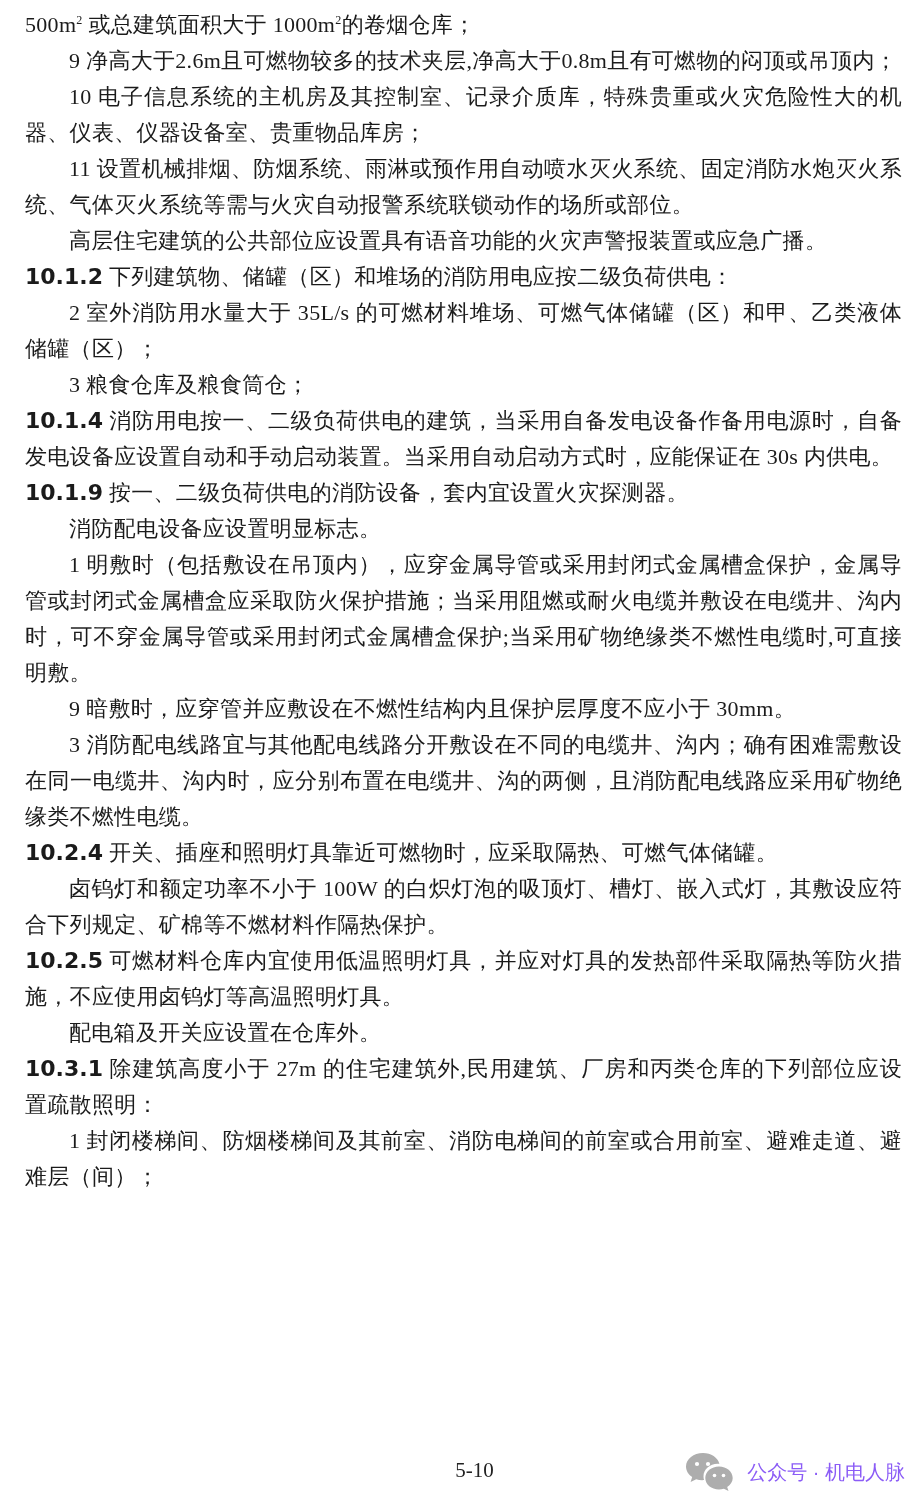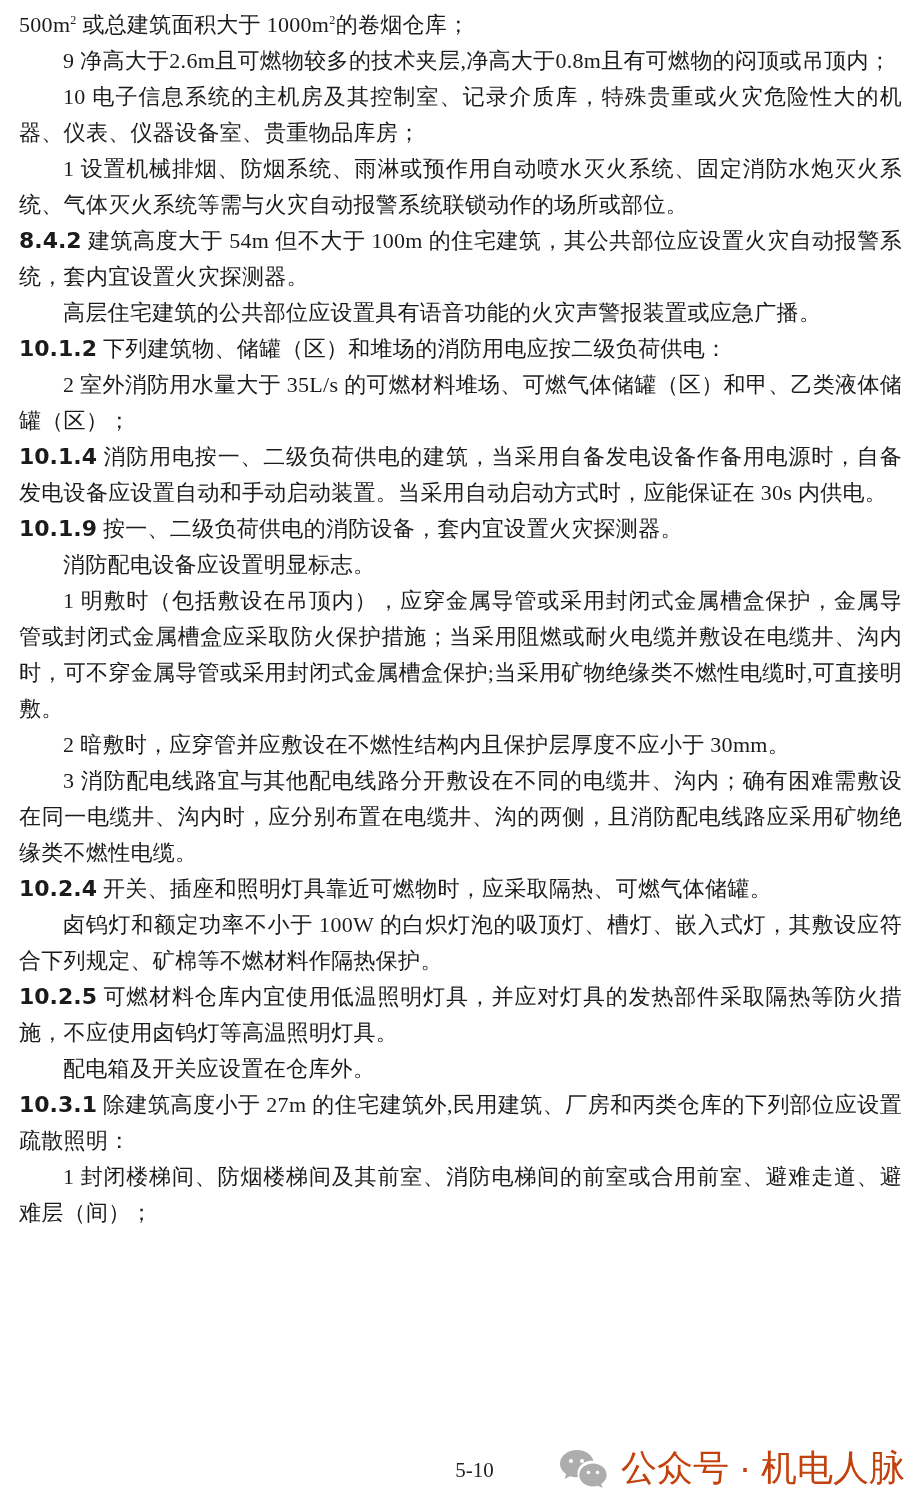--- a/index.html
+++ b/index.html
@@ -9,21 +9,21 @@
   }
   body {
     width: 921px;
     height: 1507px;
     position: relative;
     overflow: hidden;
     font-family: "Liberation Serif", "DejaVu Serif", serif;
     color: #1b1b1b;
   }
   .doc {
-    padding: 7px 19px 0 19px;
+    padding: 7px 19px 0 25px;
   }
   .para {
     margin: 0;
     font-size: 22px;
     line-height: 36px;
     text-align: justify;
     letter-spacing: 0.3px;
     word-break: break-all;
   }
   .para.indent {
@@ -48,48 +48,48 @@
     font-size: 21px;
     color: #222;
   }
   .watermark {
     position: absolute;
     right: 16px;
     bottom: 14px;
     display: flex;
     align-items: center;
     gap: 10px;
-    color: #c2410c;
+    color: #8b5cf6;
     font-family: "Liberation Sans", "DejaVu Sans", sans-serif;
-    font-size: 36px;
+    font-size: 20px;
     white-space: nowrap;
   }
   .watermark .wx-icon {
     display: inline-block;
     width: 54px;
     height: 42px;
   }
 </style>
 </head>
 <body>
 
 <div class="doc">
     <p class="para"><span>500m</span><sup>2</sup><span> 或总建筑面积大于 1000m</span><sup>2</sup><span>的卷烟仓库；</span></p>
     <p class="para indent"><span>9 净高大于2.6m且可燃物较多的技术夹层,净高大于0.8m且有可燃物的闷顶或吊顶内；</span></p>
     <p class="para indent"><span>10 电子信息系统的主机房及其控制室、记录介质库，特殊贵重或火灾危险性大的机器、仪表、仪器设备室、贵重物品库房；</span></p>
-    <p class="para indent"><span>1 设置机械排烟、防烟系统、雨淋或预作用自动喷水灭火系统、固定消防水炮灭火系统、气体灭火系统等需与火灾自动报警系统联锁动作的场所或部位。</span></p>
-    <p class="para"><b class="lead">8.4.2</b><span>建筑高度大于 54m 但不大于 100m 的住宅建筑，其公共部位应设置火灾自动报警系统，套内宜设置火灾探测器。</span></p>
+    <p class="para indent"><span>11 设置机械排烟、防烟系统、雨淋或预作用自动喷水灭火系统、固定消防水炮灭火系统、气体灭火系统等需与火灾自动报警系统联锁动作的场所或部位。</span></p>
     <p class="para indent"><span>高层住宅建筑的公共部位应设置具有语音功能的火灾声警报装置或应急广播。</span></p>
     <p class="para"><b class="lead">10.1.2</b><span>下列建筑物、储罐（区）和堆场的消防用电应按二级负荷供电：</span></p>
     <p class="para indent"><span>2 室外消防用水量大于 35L/s 的可燃材料堆场、可燃气体储罐（区）和甲、乙类液体储罐（区）；</span></p>
+    <p class="para indent"><span>3 粮食仓库及粮食筒仓；</span></p>
     <p class="para"><b class="lead">10.1.4</b><span>消防用电按一、二级负荷供电的建筑，当采用自备发电设备作备用电源时，自备发电设备应设置自动和手动启动装置。当采用自动启动方式时，应能保证在 30s 内供电。</span></p>
     <p class="para"><b class="lead">10.1.9</b><span>按一、二级负荷供电的消防设备，套内宜设置火灾探测器。</span></p>
     <p class="para indent"><span>消防配电设备应设置明显标志。</span></p>
     <p class="para indent"><span>1 明敷时（包括敷设在吊顶内），应穿金属导管或采用封闭式金属槽盒保护，金属导管或封闭式金属槽盒应采取防火保护措施；当采用阻燃或耐火电缆并敷设在电缆井、沟内时，可不穿金属导管或采用封闭式金属槽盒保护;当采用矿物绝缘类不燃性电缆时,可直接明敷。</span></p>
-    <p class="para indent"><span>2 暗敷时，应穿管并应敷设在不燃性结构内且保护层厚度不应小于 30mm。</span></p>
+    <p class="para indent"><span>9 暗敷时，应穿管并应敷设在不燃性结构内且保护层厚度不应小于 30mm。</span></p>
     <p class="para indent"><span>3 消防配电线路宜与其他配电线路分开敷设在不同的电缆井、沟内；确有困难需敷设在同一电缆井、沟内时，应分别布置在电缆井、沟的两侧，且消防配电线路应采用矿物绝缘类不燃性电缆。</span></p>
     <p class="para"><b class="lead">10.2.4</b><span>开关、插座和照明灯具靠近可燃物时，应采取隔热、可燃气体储罐。</span></p>
     <p class="para indent"><span>卤钨灯和额定功率不小于 100W 的白炽灯泡的吸顶灯、槽灯、嵌入式灯，其敷设应符合下列规定、矿棉等不燃材料作隔热保护。</span></p>
     <p class="para"><b class="lead">10.2.5</b><span>可燃材料仓库内宜使用低温照明灯具，并应对灯具的发热部件采取隔热等防火措施，不应使用卤钨灯等高温照明灯具。</span></p>
     <p class="para indent"><span>配电箱及开关应设置在仓库外。</span></p>
     <p class="para"><b class="lead">10.3.1</b><span>除建筑高度小于 27m 的住宅建筑外,民用建筑、厂房和丙类仓库的下列部位应设置疏散照明：</span></p>
     <p class="para indent"><span>1 封闭楼梯间、防烟楼梯间及其前室、消防电梯间的前室或合用前室、避难走道、避难层（间）；</span></p>
   </div>
 
 <div class="footer-page">5-10</div>

